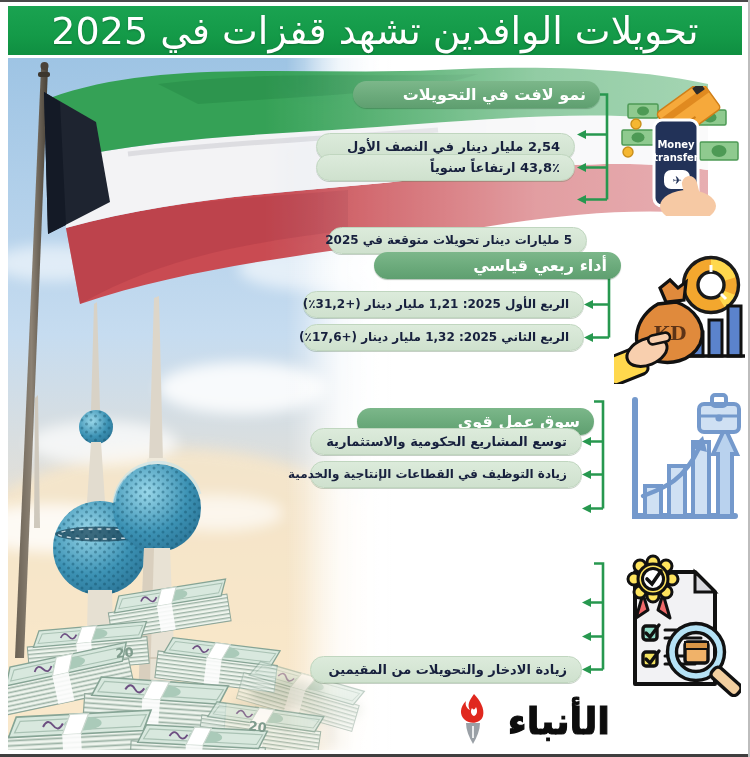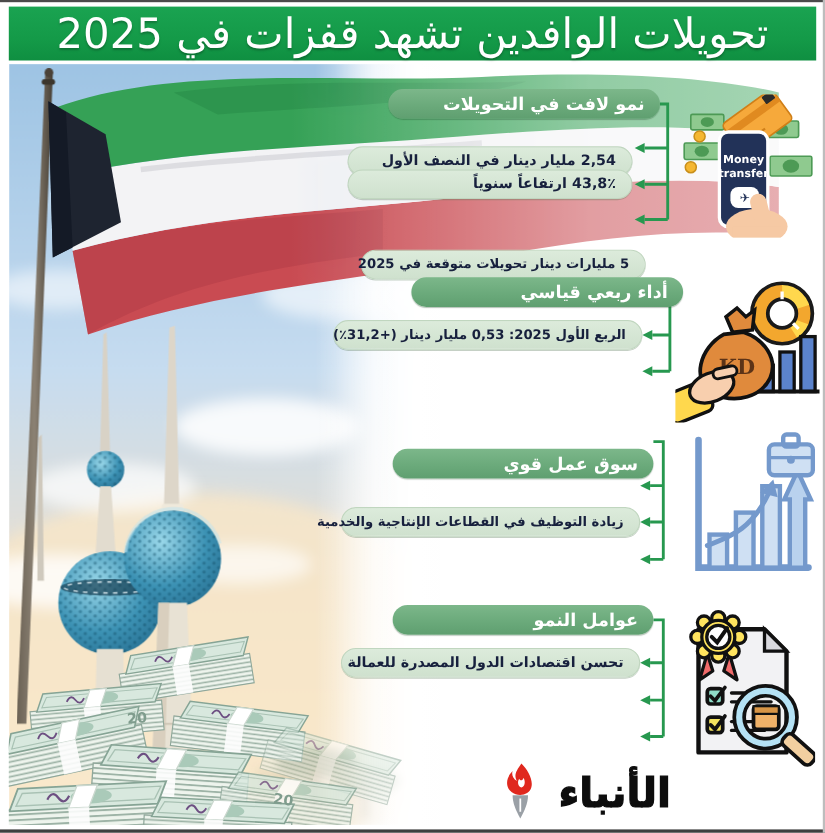--- a/index.html
+++ b/index.html
@@ -221,27 +221,28 @@
         <polygon points="582,669.5 591,665 591,674"></polygon>
     </g>
   </svg>
 
   <div class="sec-header" style="left:353px;top:81px;width:247px;" dir="rtl">نمو لافت في التحويلات</div>
   <div class="pill" style="left:316px;top:121px;width:259px;margin-top:12px;" dir="rtl">2,54 مليار دينار في النصف الأول</div>
   <div class="pill" style="left:316px;top:154px;width:259px;" dir="rtl">43,8٪ ارتفاعاً سنوياً</div>
   <div class="pill tight" style="left:328px;top:186px;width:259px;margin-top:41px;" dir="rtl">5 مليارات دينار تحويلات متوقعة في 2025</div>
 
   <div class="sec-header" style="left:374px;top:252px;width:247px;" dir="rtl">أداء ربعي قياسي</div>
-  <div class="pill tight" style="left:303px;top:291px;width:281px;" dir="rtl">الربع الأول 2025: 0,53 مليار دينار (+31,2٪)</div>
+  <div class="pill tight" style="left:303px;top:291px;width:281px;" dir="rtl">الربع الأول 2025: 1,21 مليار دينار (+31,2٪)</div>
+  <div class="pill tight" style="left:303px;top:324px;width:281px;" dir="rtl">الربع الثاني 2025: 1,32 مليار دينار (+17,6٪)</div>
 
   <div class="sec-header" style="left:357px;top:388px;width:237px;margin-top:20px;" dir="rtl">سوق عمل قوي</div>
+  <div class="pill" style="left:310px;top:428px;width:272px;" dir="rtl">توسع المشاريع الحكومية والاستثمارية</div>
   <div class="pill tight" style="left:310px;top:461px;width:272px;" dir="rtl">زيادة التوظيف في القطاعات الإنتاجية والخدمية</div>
 
-  <div class="sec-header" style="left:357px;top:550px;width:237px;" dir="rtl">عوامل النمو</div>
-  <div class="pill" style="left:310px;top:589px;width:272px;" dir="rtl">تحسن اقتصادات الدول المصدرة للعمالة</div>
+  <div class="pill" style="left:310px;top:656px;width:272px;" dir="rtl">زيادة الادخار والتحويلات من المقيمين</div>
 
   <div class="icon-box" style="left:620px;top:86px;width:122px;height:130px;">
     <svg viewBox="0 0 122 130" width="122" height="130">
       <g>
         <g fill="#8fca8f" stroke="#4d9a55" stroke-width="1.5">
           <rect x="8" y="18" width="30" height="14" rx="1.5"></rect>
           <rect x="2" y="44" width="32" height="15" rx="1.5"></rect>
           <rect x="74" y="24" width="32" height="15" rx="1.5"></rect>
           <rect x="80" y="56" width="38" height="18" rx="1.5"></rect>
         </g>

